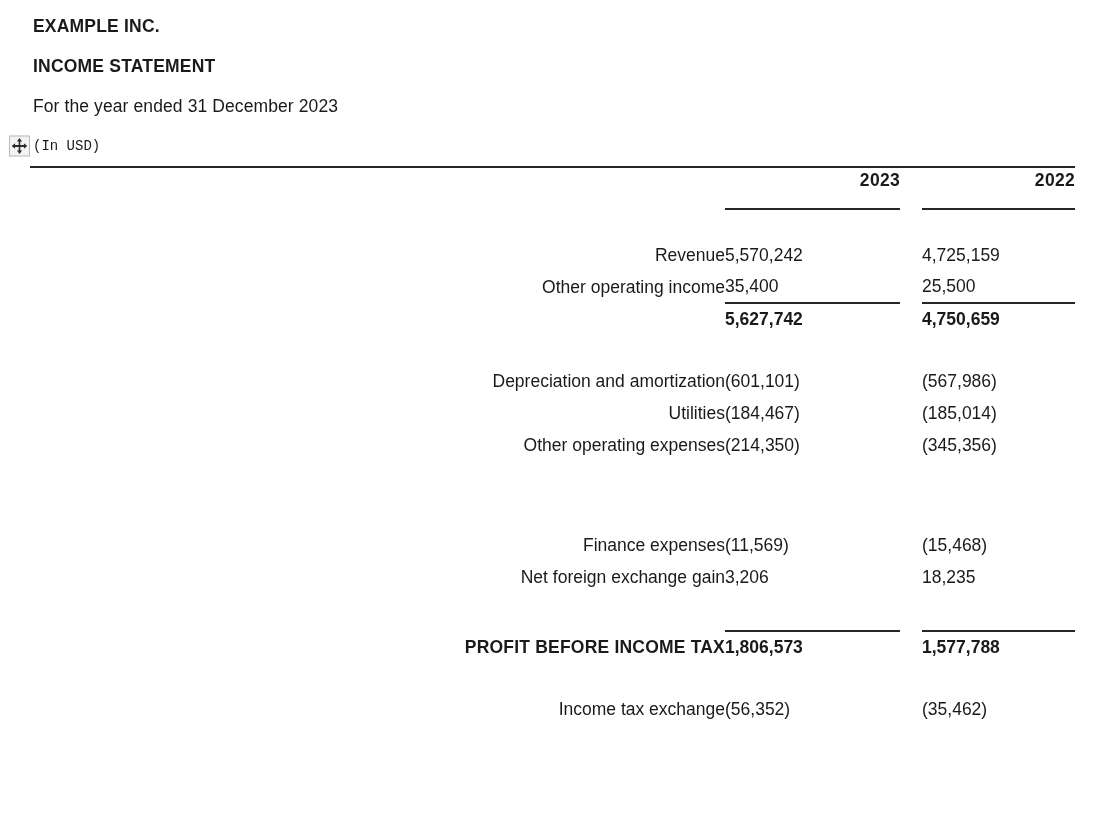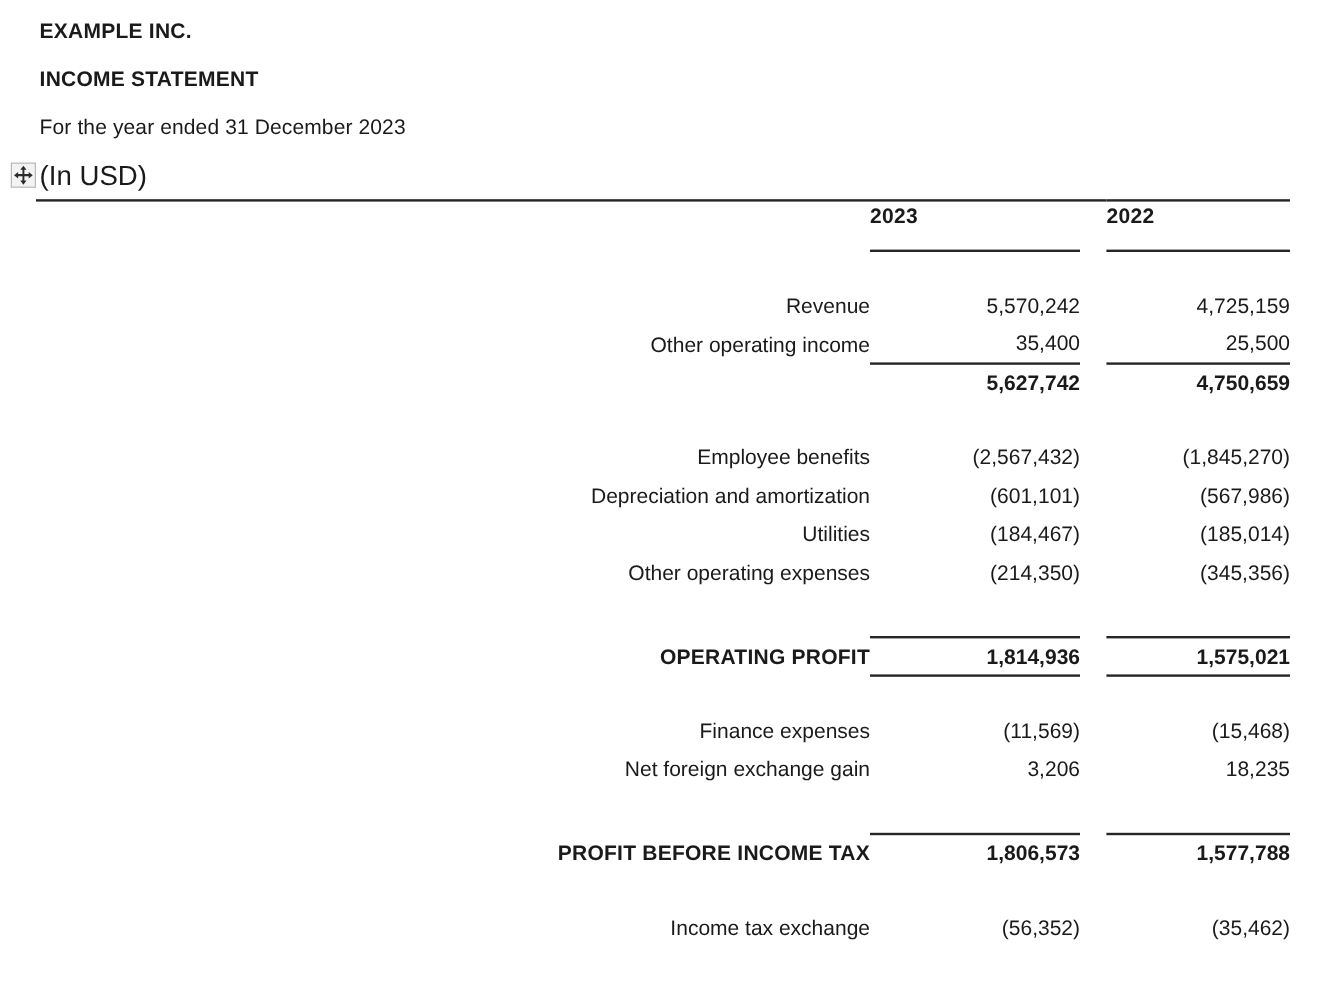--- a/index.html
+++ b/index.html
@@ -37,24 +37,25 @@
     white-space: nowrap;
     letter-spacing: .1px;
   }
   .heading-line.bold {
     font-weight: 700;
     letter-spacing: .2px;
   }
 
   .usd-line {
     position: relative;
-    font-size: 23px;
+    font-size: 14px;
     line-height: 40px;
     white-space: nowrap;
     padding-left: 0;
+    font-family: Liberation Mono, monospace;
   }
 
   
   .move-cursor {
     position: absolute;
     left: -24px;
     top: 50%;
     transform: translateY(-50%);
     width: 21px;
     height: 21px;
@@ -91,41 +92,41 @@
     text-align: right;
     padding-left: 60px;
     white-space: nowrap;
   }
   .label.section {
     padding-left: 16px;
     font-weight: 700;
     letter-spacing: .2px;
   }
   .num {
-    text-align: right;
+    text-align: left;
     white-space: nowrap;
     font-variant-numeric: tabular-nums;
   }
   .num.bold { font-weight: 700; }
   .gap { }
 
   
   .rule-top-full td {
     border-top: 2.2px solid #262626;
     height: 2px;
   }
   .num.rule-above  { border-top: 2.2px solid #262626; }
   .num.rule-below  { border-bottom: 2.2px solid #262626; }
 
   tr.spacer td { height: 30px; }
   tr.spacer-lg td { height: 38px; }
 
   th.hdr {
     font-weight: 700;
-    text-align: left;
+    text-align: right;
     letter-spacing: .3px;
     height: 40px;
     padding-bottom: 16px;
   }
   th.hdr.ruled { border-bottom: 2.2px solid #262626; }
   th.blank { border: 0; }
 </style>
 </head>
 <body>
 
@@ -202,26 +203,20 @@
       </tr>
 
       <tr class="spacer">
         <td></td>
           <td></td>
         <td></td>
           <td></td>
       </tr>
 
       <tr>
-        <td class="label">Employee benefits</td>
-        <td class="num">(2,567,432)</td>
-        <td class="gap"></td>
-        <td class="num">(1,845,270)</td>
-      </tr>
-      <tr>
         <td class="label">Depreciation and amortization</td>
         <td class="num">(601,101)</td>
         <td class="gap"></td>
         <td class="num">(567,986)</td>
       </tr>
       <tr>
         <td class="label">Utilities</td>
         <td class="num">(184,467)</td>
         <td class="gap"></td>
         <td class="num">(185,014)</td>
@@ -233,26 +228,20 @@
         <td class="num">(345,356)</td>
       </tr>
 
       <tr class="spacer-lg">
         <td></td>
           <td></td>
         <td></td>
           <td></td>
       </tr>
 
-      <tr>
-        <td class="label section">OPERATING PROFIT</td>
-        <td class="num bold rule-above rule-below">1,814,936</td>
-        <td class="gap"></td>
-        <td class="num bold rule-above rule-below">1,575,021</td>
-      </tr>
 
       <tr class="spacer">
         <td></td>
           <td></td>
         <td></td>
           <td></td>
       </tr>
 
       <tr>
         <td class="label">Finance expenses</td>

